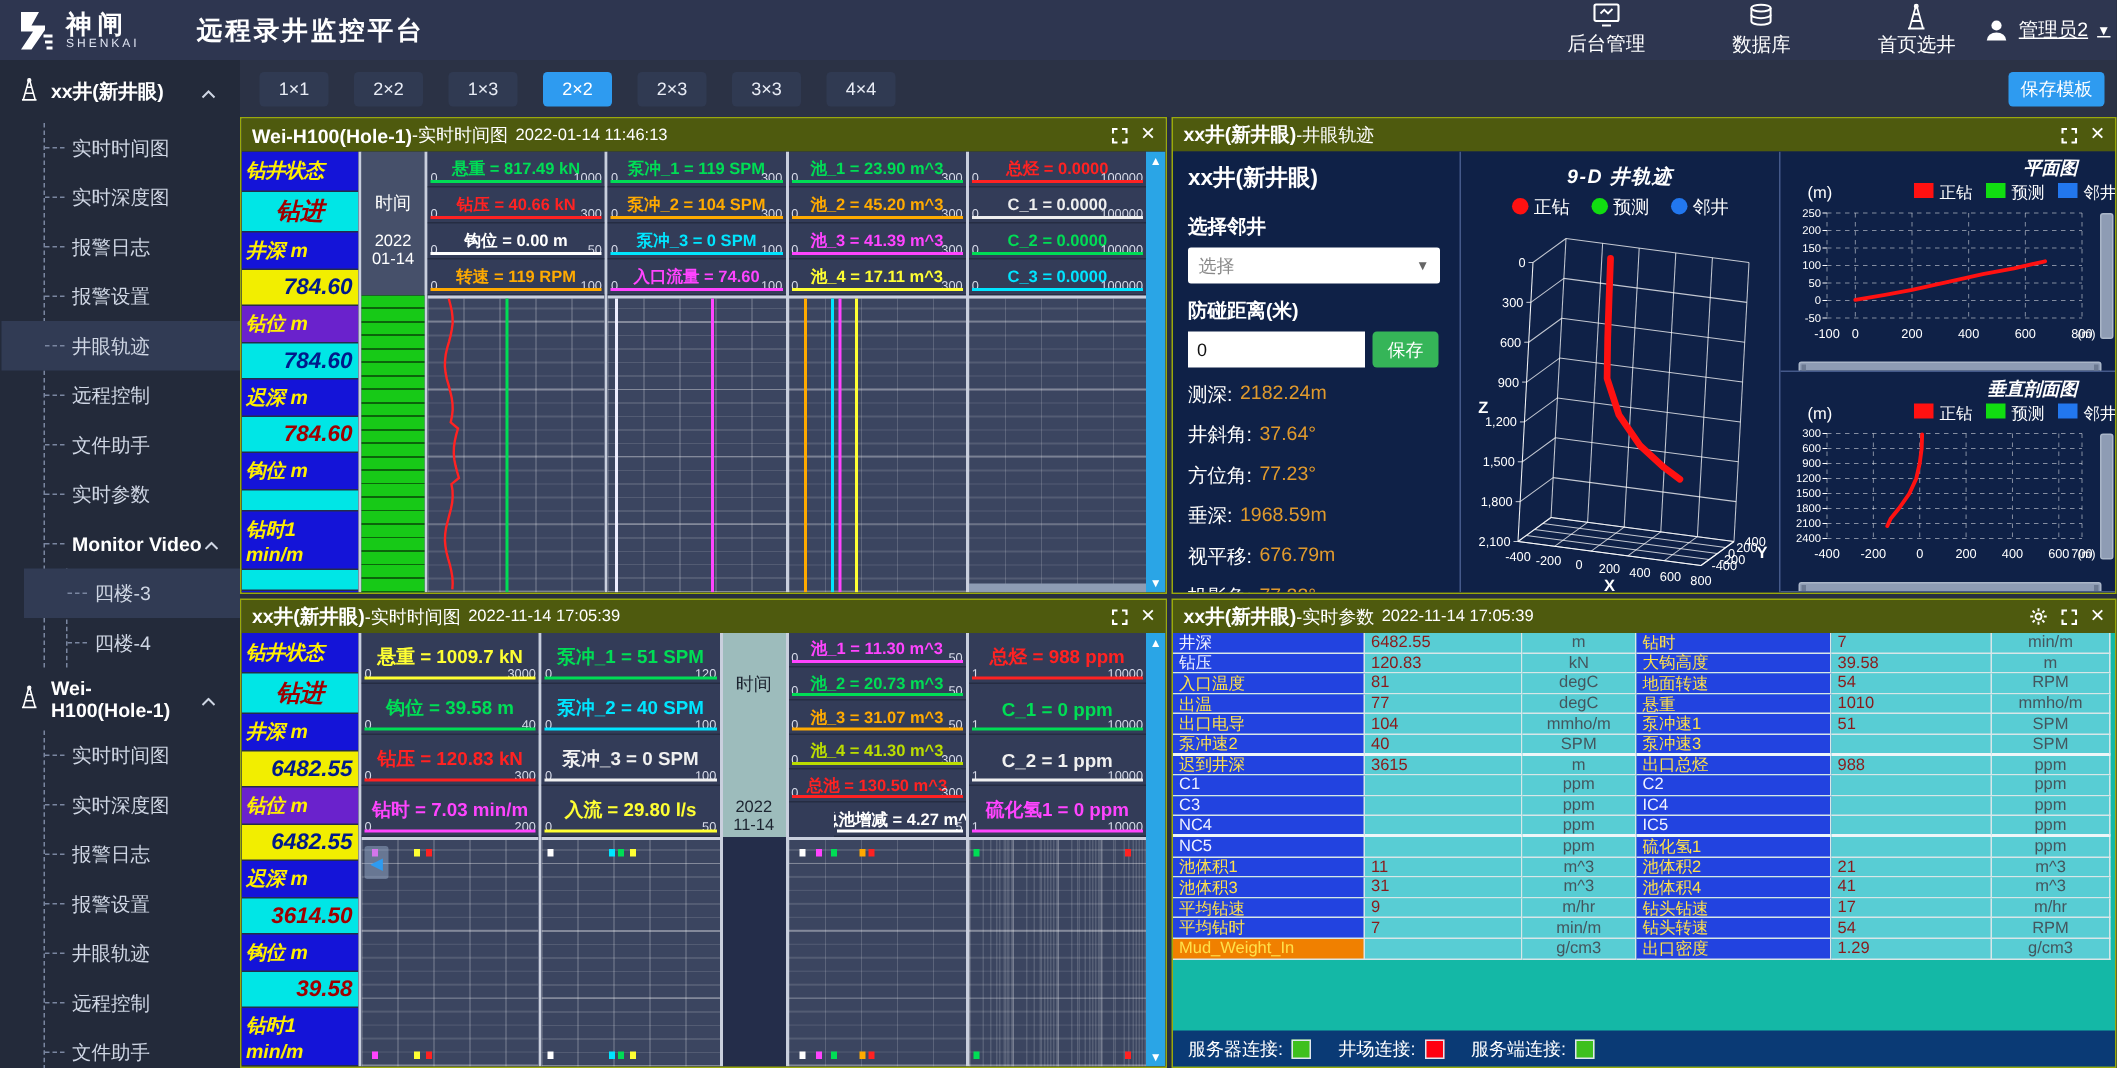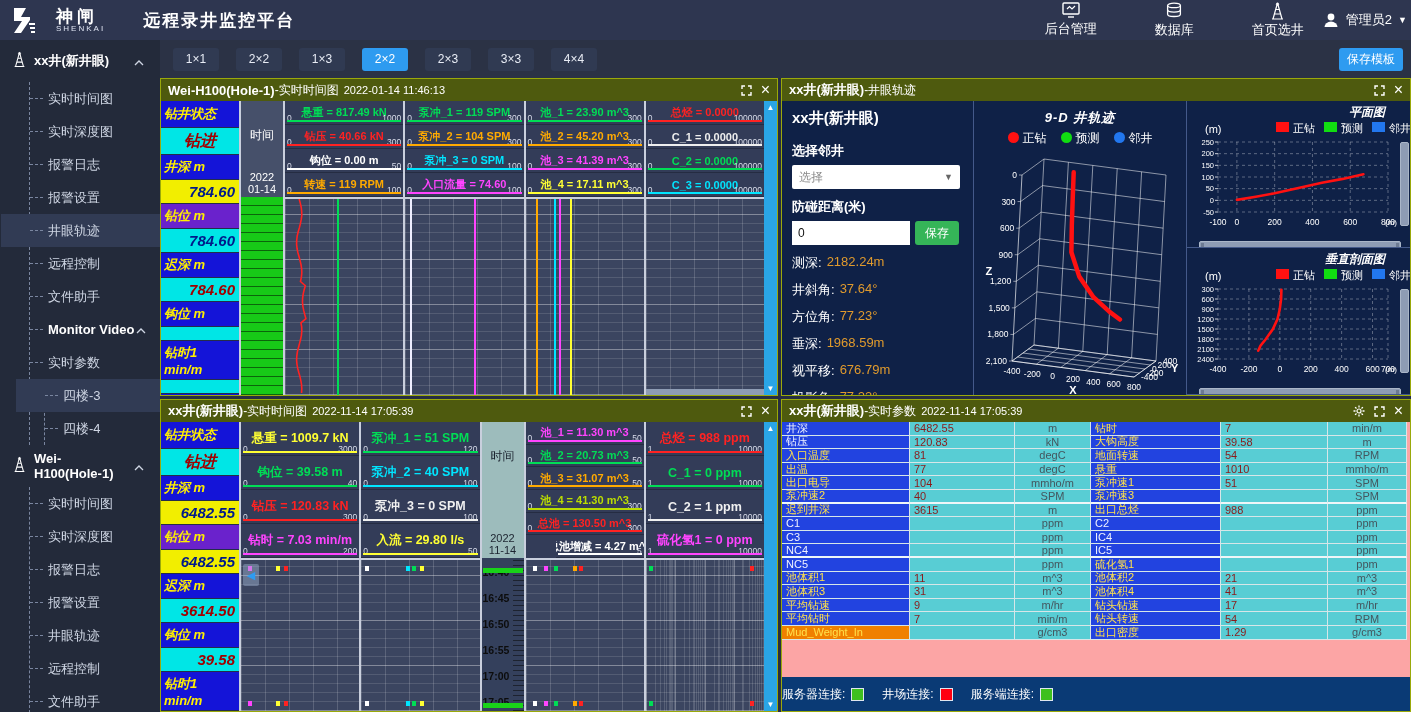--- a/index.html
+++ b/index.html
@@ -2,28 +2,28 @@
 <html><head>
 <meta charset="utf-8">
 <style>
   * { margin:0; padding:0; box-sizing:border-box; }
   html,body { width:1411px; height:712px; overflow:hidden; background:#272e40;
     font-family:"Liberation Sans","DejaVu Sans",sans-serif; }
   
   #app-header{position:absolute;left:0;top:0;width:1411px;height:40px;background:#2e3650;
     display:flex;align-items:center;color:#fff;z-index:5;}
   #logo-wrap{display:flex;align-items:center;gap:7px;padding-left:10px;}
-  #brand-col{display:flex;flex-direction:column;line-height:1;margin-left:12px;}
+  #brand-col{display:flex;flex-direction:column;line-height:1;}
   #brand-cn{font-size:17px;font-weight:bold;letter-spacing:4px;}
   #brand-en{font-size:8px;letter-spacing:2px;color:#dfe4f2;}
   #app-title{font-size:17px;font-weight:bold;margin-left:38px;letter-spacing:2px;}
   #top-nav{margin-left:auto;display:flex;gap:58px;padding-right:18px;}
   .nav-item{display:flex;flex-direction:column;align-items:center;font-size:13px;gap:1px;cursor:pointer;}
   .nav-item svg{display:block;}
-  #user-chip{display:flex;align-items:center;gap:6px;font-size:13px;}
+  #user-chip{display:flex;align-items:center;gap:6px;font-size:13px;text-decoration:underline;}
   #user-caret{font-size:9px;}
   
   #sidebar{position:absolute;left:0;top:40px;width:160px;height:672px;background:#232a3a;
     color:#cfd6e4;overflow:hidden;font-size:13px;}
   .grp-head{display:flex;align-items:center;gap:7px;height:42px;padding-left:12px;font-weight:bold;color:#fff;cursor:pointer;}
   .grp-head .spacer{flex:1;}
   .tree-kids{margin-left:29px;border-left:1px dashed #7a86a0;}
   .tree-item{display:flex;align-items:center;height:33px;cursor:pointer;position:relative;}
   .tree-item .dash{width:13px;border-top:1px dashed #7a86a0;margin-right:5px;}
   .tree-item.active::before{content:"";position:absolute;left:-29px;right:-131px;top:0;bottom:0;background:#313b54;z-index:0;}
@@ -122,32 +122,32 @@
   .mini-card{flex:1;position:relative;padding:3px 4px 2px;border-bottom:1px solid #44598a;overflow:hidden;}
   .mini-title{text-align:right;font-size:12px;font-weight:bold;font-style:italic;padding-right:26px;}
   .mini-leg{display:flex;align-items:center;font-size:11px;gap:9px;}
   .mini-leg .um{margin-right:auto;margin-left:14px;font-size:11px;}
   .mini-plot-row{display:flex;align-items:stretch;}
   .mini-vscroll{width:9px;background:#8e9cb4;border:1px solid #aab6c8;border-radius:2px;margin:6px 0 14px 1px;}
   .mini-hscroll{height:11px;background:#8e9cb4;border:1px solid #aab6c8;border-radius:2px;margin:1px 10px 3px 8px;position:relative;}
   .mini-hscroll::before,.mini-hscroll::after{content:"";position:absolute;top:1px;bottom:1px;width:3px;background:#6c7a92;}
   .mini-hscroll::before{left:1px}.mini-hscroll::after{right:1px}
   
-  .pt-body{flex:1;display:flex;flex-direction:column;background:#fca5a5;overflow:hidden;}
+  .pt-body{flex:1;display:flex;flex-direction:column;background:#14b8a6;overflow:hidden;}
   #param-table{flex:none;display:grid;grid-template-columns:128px 105px 76px 130px 107px 79px;}
   .pt-cell{height:13.6px;font-size:11px;display:flex;align-items:center;overflow:hidden;white-space:nowrap;
     border-right:1px solid #d7e6e8;border-bottom:1px solid #d7e6e8;}
   .pt-lab{background:#2243e0;color:#f0f2ff;padding-left:4px;}
   .pt-lab.hl{color:#ffe14a;}
   .pt-lab.orange{background:#f08000;color:#ffe14a;}
   .pt-val{background:#58cdd4;color:#8b1a1a;padding-left:4px;}
   .pt-unit{background:#58cdd4;color:#44565e;justify-content:center;}
   .pt-sep{border-bottom:2px solid #eef6f8;}
-  #status-bar{flex:none;height:34px;background:#0a3a75;display:flex;align-items:center;gap:18px;
-    color:#fff;font-size:12px;margin-top:auto;}
+  #status-bar{flex:none;height:24px;background:#0a3a75;display:flex;align-items:center;gap:18px;
+    color:#fff;font-size:12px;padding-left:10px;margin-top:auto;}
   .st-item{display:flex;align-items:center;gap:6px;}
   .st-sq{width:13px;height:13px;border:1px solid #dfe6ef;}
   svg text{font-family:"Liberation Sans","DejaVu Sans",sans-serif;}
 </style>
 </head>
 <body>
 
 <header id="app-header">
   <div id="logo-wrap">
     <svg width="27" height="27" viewBox="0 0 27 27">
@@ -237,30 +237,30 @@
         <span>井眼轨迹</span>
       </div>
       <div class="tree-item">
         <span class="dash"></span>
         <span>远程控制</span>
       </div>
       <div class="tree-item">
         <span class="dash"></span>
         <span>文件助手</span>
       </div>
+      <div class="tree-item">
+        <span class="dash"></span>
+        <span>实时参数</span>
+      </div>
       <div class="tree-item bold">
         <span class="dash"></span>
         <span>Monitor Video</span>
         <span class="chev"><svg width="10" height="6" viewBox="0 0 10 6">
             <path d="M1 5 L5 1 L9 5" stroke="#cfd6e4" stroke-width="1.3" fill="none"></path>
           </svg></span>
-      </div>
-      <div class="tree-item">
-        <span class="dash"></span>
-        <span>实时参数</span>
       </div>
       <div class="sub-kids">
         <div class="tree-item active">
           <span class="dash"></span>
           <span>四楼-3</span>
         </div>
         <div class="tree-item">
           <span class="dash"></span>
           <span>四楼-4</span>
         </div>
@@ -351,21 +351,21 @@
           <div class="cell-value v-cyan-navy" style="height: 13px;"></div>
           <div class="cell-label" style="height: 38px;">钻时1 min/m</div>
           <div class="cell-value v-cyan-navy" style="height: 13px;"></div>
           <div class="cell-label small" style="height: 15px;">悬重 kN</div>
         </div>
         <div class="time-col">
           <div class="time-head" style="height: 96px;">
             <span class="th-t">时间</span>
             <span class="th-sp"></span>
             <span class="th-d">2022</span>
-            <span class="th-d" style="margin-bottom: 2px;">01-14</span>
+            <span class="th-d" style="margin-bottom: 18px;">01-14</span>
           </div>
           <div class="time-body green"></div>
         </div>
         <div class="track">
           <div class="hdr-rows" style="height: 96px;">
             <div class="hdr-row" style="height: 24px; color: rgb(0, 221, 85); font-size: 11px;">
               <span class="min">0</span>
               <span>悬重 = 817.49 kN</span>
               <span class="max">1000</span>
               <div class="uline" style="background: rgb(0, 221, 85);"></div>
@@ -839,31 +839,20 @@
             <div class="mark" style="left: 50%; top: 6px; background: rgb(255, 255, 51);"></div>
             <div class="mark" style="left: 50%; bottom: 5px; background: rgb(255, 255, 51);"></div>
           </div>
         </div>
         <div class="time-col">
           <div class="time-head sage" style="height: 136px;">
             <span class="th-t">时间</span>
             <span class="th-sp"></span>
             <span class="th-d">2022</span>
             <span class="th-d" style="margin-bottom: 2px;">11-14</span>
-          </div>
-          <div class="time-body dark">
-            <div class="ruler"></div>
-            <span class="t-label" style="top: 8px;">16:40</span>
-            <span class="t-label" style="top: 34px;">16:45</span>
-            <span class="t-label" style="top: 60px;">16:50</span>
-            <span class="t-label" style="top: 86px;">16:55</span>
-            <span class="t-label" style="top: 112px;">17:00</span>
-            <span class="t-label" style="top: 138px;">17:05</span>
-            <div class="g-bar" style="top: 10px;"></div>
-            <div class="g-bar" style="bottom: 3px;"></div>
           </div>
         </div>
         <div class="track">
           <div class="hdr-rows" style="height: 136px;">
             <div class="hdr-row" style="height: 22.6667px; color: rgb(255, 68, 255); font-size: 11px;">
               <span class="min">0</span>
               <span>池_1 = 11.30 m^3</span>
               <span class="max">50</span>
               <div class="uline" style="background: rgb(255, 68, 255);"></div>
             </div>

